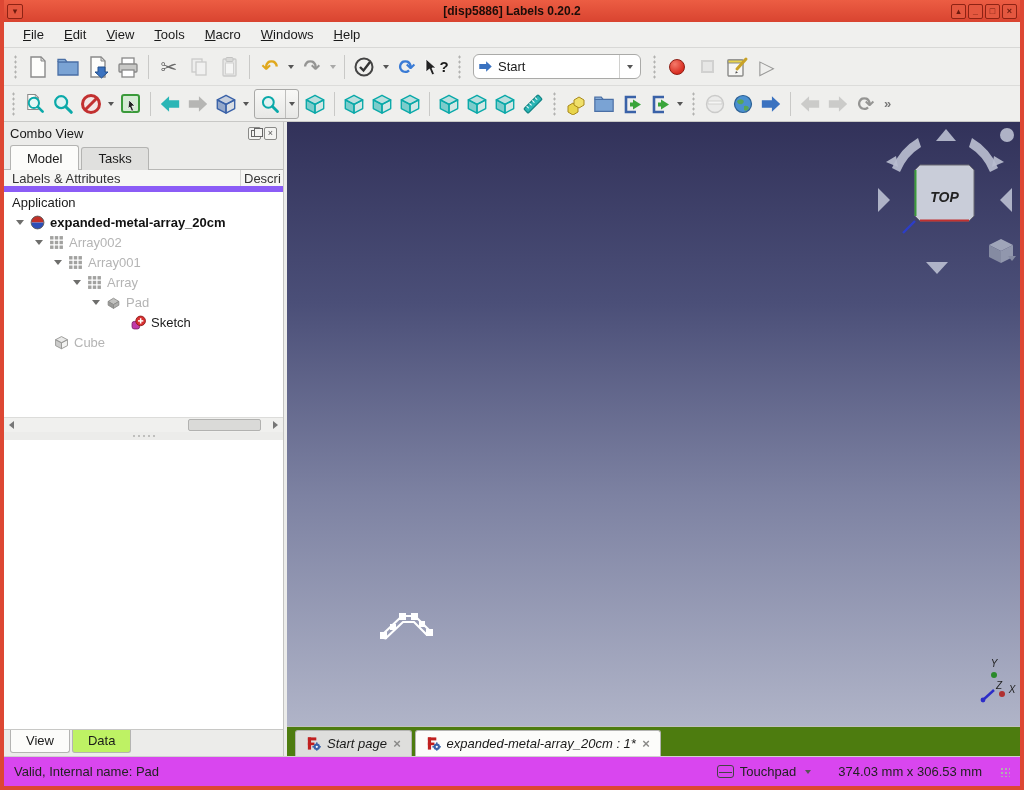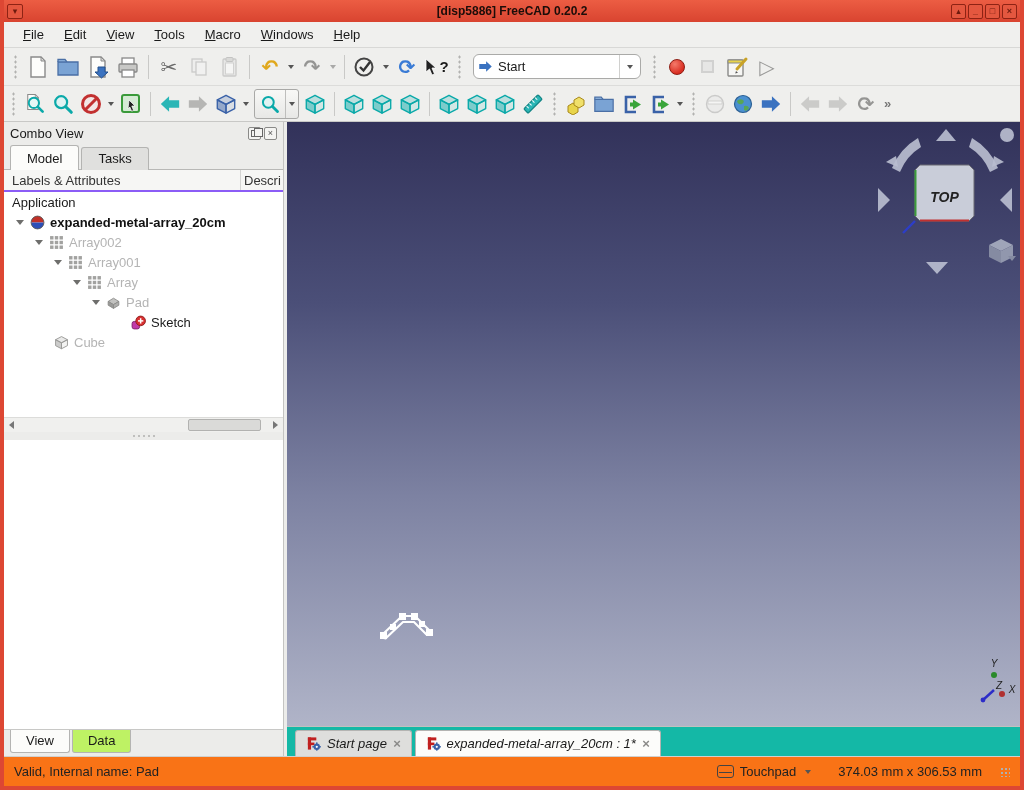--- a/index.html
+++ b/index.html
@@ -52,21 +52,21 @@
   .cv-header { height:22px; display:flex; align-items:center; padding:0 6px; }
   .cv-header .t { flex:1; font-size:13px; }
   .cv-hbtn { width:13px; height:13px; border:1px solid #8a8a88; border-radius:2px; margin-left:3px; display:flex; align-items:center; justify-content:center; font-size:9px; color:#555; background:#f4f4f2; }
   .float-glyph { width:7px; height:7px; border:1px solid #666; position:relative; }
   .float-glyph::after { content:""; position:absolute; left:2px; top:-3px; width:7px; height:7px; border:1px solid #666; background:#f4f4f2; }
 
   .cv-tabs { height:26px; display:flex; align-items:flex-end; padding-left:6px; border-bottom:1px solid #b8b8b6; }
   .ctab { padding:3px 16px 4px; border:1px solid #b4b4b2; border-bottom:none; border-radius:3px 3px 0 0; background:#e0e0de; margin-right:2px; position:relative; top:1px; }
   .ctab.active { background:#fcfcfa; padding-top:5px; }
 
-  .tree-header, .prop-header { height:22px; background:#f6f6f4; border-bottom:2px solid #8b5cf6; display:flex; align-items:center; position:relative; }
+  .tree-header, .prop-header { height:22px; background:#f6f6f4; border-bottom:6px solid #8b5cf6; display:flex; align-items:center; position:relative; }
   .tree-header .c1 { padding-left:8px; color:#333; }
   .tree-header .c2 { position:absolute; left:240px; color:#333; white-space:nowrap; overflow:hidden; }
   .col-div { position:absolute; top:0; bottom:0; width:1px; background:#d4d4d2; }
 
   .tree-body { height:225px; background:#fff; overflow:hidden; }
   .trow { height:20px; display:flex; align-items:center; white-space:nowrap; }
   .exp { width:0; height:0; border-left:4px solid transparent; border-right:4px solid transparent; border-top:5px solid #6e6e6c; margin-right:6px; flex:none; }
   .ticon { width:15px; height:15px; margin-right:5px; flex:none; }
   .muted { color:#b4b4b4; }
   .boldlbl { font-weight:bold; color:#111; }
@@ -89,27 +89,27 @@
   .btab { padding:3px 15px 4px; border:1px solid #b4b4b2; border-top:none; border-radius:0 0 3px 3px; background:#bef264; margin-right:2px; }
   .btab.active { background:#fcfcfa; }
 
   
   .viewport { flex:1; display:flex; flex-direction:column; position:relative;font-style:italic; }
   .vp3d { height:604px; position:relative; background:linear-gradient(#32325a 0%, #4b4f78 30%, #7d82a2 62%, #b0b4c8 100%); overflow:hidden; }
   .navcluster { position:absolute; top:2px; right:2px; }
   .axis-ind { position:absolute; right:4px; bottom:22px; }
   .sketch-shape { position:absolute; left:88px; top:482px; }
 
-  .mdibar { height:30px; background:#14b8a6; border-top:1px solid #c0c0be; display:flex; align-items:flex-end; padding:0 4px 0 8px; }
+  .mdibar { height:30px; background:#4d7c0f; border-top:1px solid #c0c0be; display:flex; align-items:flex-end; padding:0 4px 0 8px; }
   .mtab { height:26px; display:flex; align-items:center; gap:6px; padding:0 10px; border:1px solid #b4b4b2; border-bottom:none; border-radius:3px 3px 0 0; background:#dededc; margin-right:3px; font-size:13px; }
   .mtab.active { background:#fcfcfa; }
   .mtab .x { color:#8a8a88; font-weight:bold; font-size:13px; }
 
   
-  .statusbar { height:30px; background:#f97316; border-top:1px solid #d0d0ce; display:flex; align-items:center; padding:0 10px; }
+  .statusbar { height:30px; background:#d946ef; border-top:1px solid #d0d0ce; display:flex; align-items:center; padding:0 10px; }
   .sb-msg { flex:1; color:#222; }
   .sb-right { display:flex; align-items:center; gap:6px; color:#222; }
   .tp-icon { width:17px; height:13px; border:1.4px solid #444; border-radius:3px; position:relative; }
   .tp-icon::after { content:""; position:absolute; left:1px; right:1px; bottom:1px; height:3px; border-top:1.4px solid #444; }
   .sb-dims { margin-left:18px; }
   .grip { width:10px; height:10px; margin-left:12px;
           background-image:radial-gradient(#b0b0ae 1px, transparent 1.2px); background-size:4px 4px; }
 </style>
 </head>
 <body>
@@ -138,21 +138,21 @@
     <symbol id="iarrow" viewBox="0 0 24 24">
       <polygon points="2,12 11,3.5 11,8 22,8 22,16 11,16 11,20.5" fill="currentColor"></polygon>
     </symbol>
   </defs>
 </svg>
 
 <div class="frame">
 
   <div class="titlebar">
     <div class="win-menu-btn">▾</div>
-    <div class="title-text">[disp5886] FreeCAD 0.20.2</div>
+    <div class="title-text">[disp5886] Labels 0.20.2</div>
     <div class="win-controls">
       <div class="win-btn">▴</div>
       <div class="win-btn">_</div>
       <div class="win-btn">□</div>
       <div class="win-btn">×</div>
     </div>
   </div>
 
   <div class="menubar">
     <span class="menu-item">File</span>

